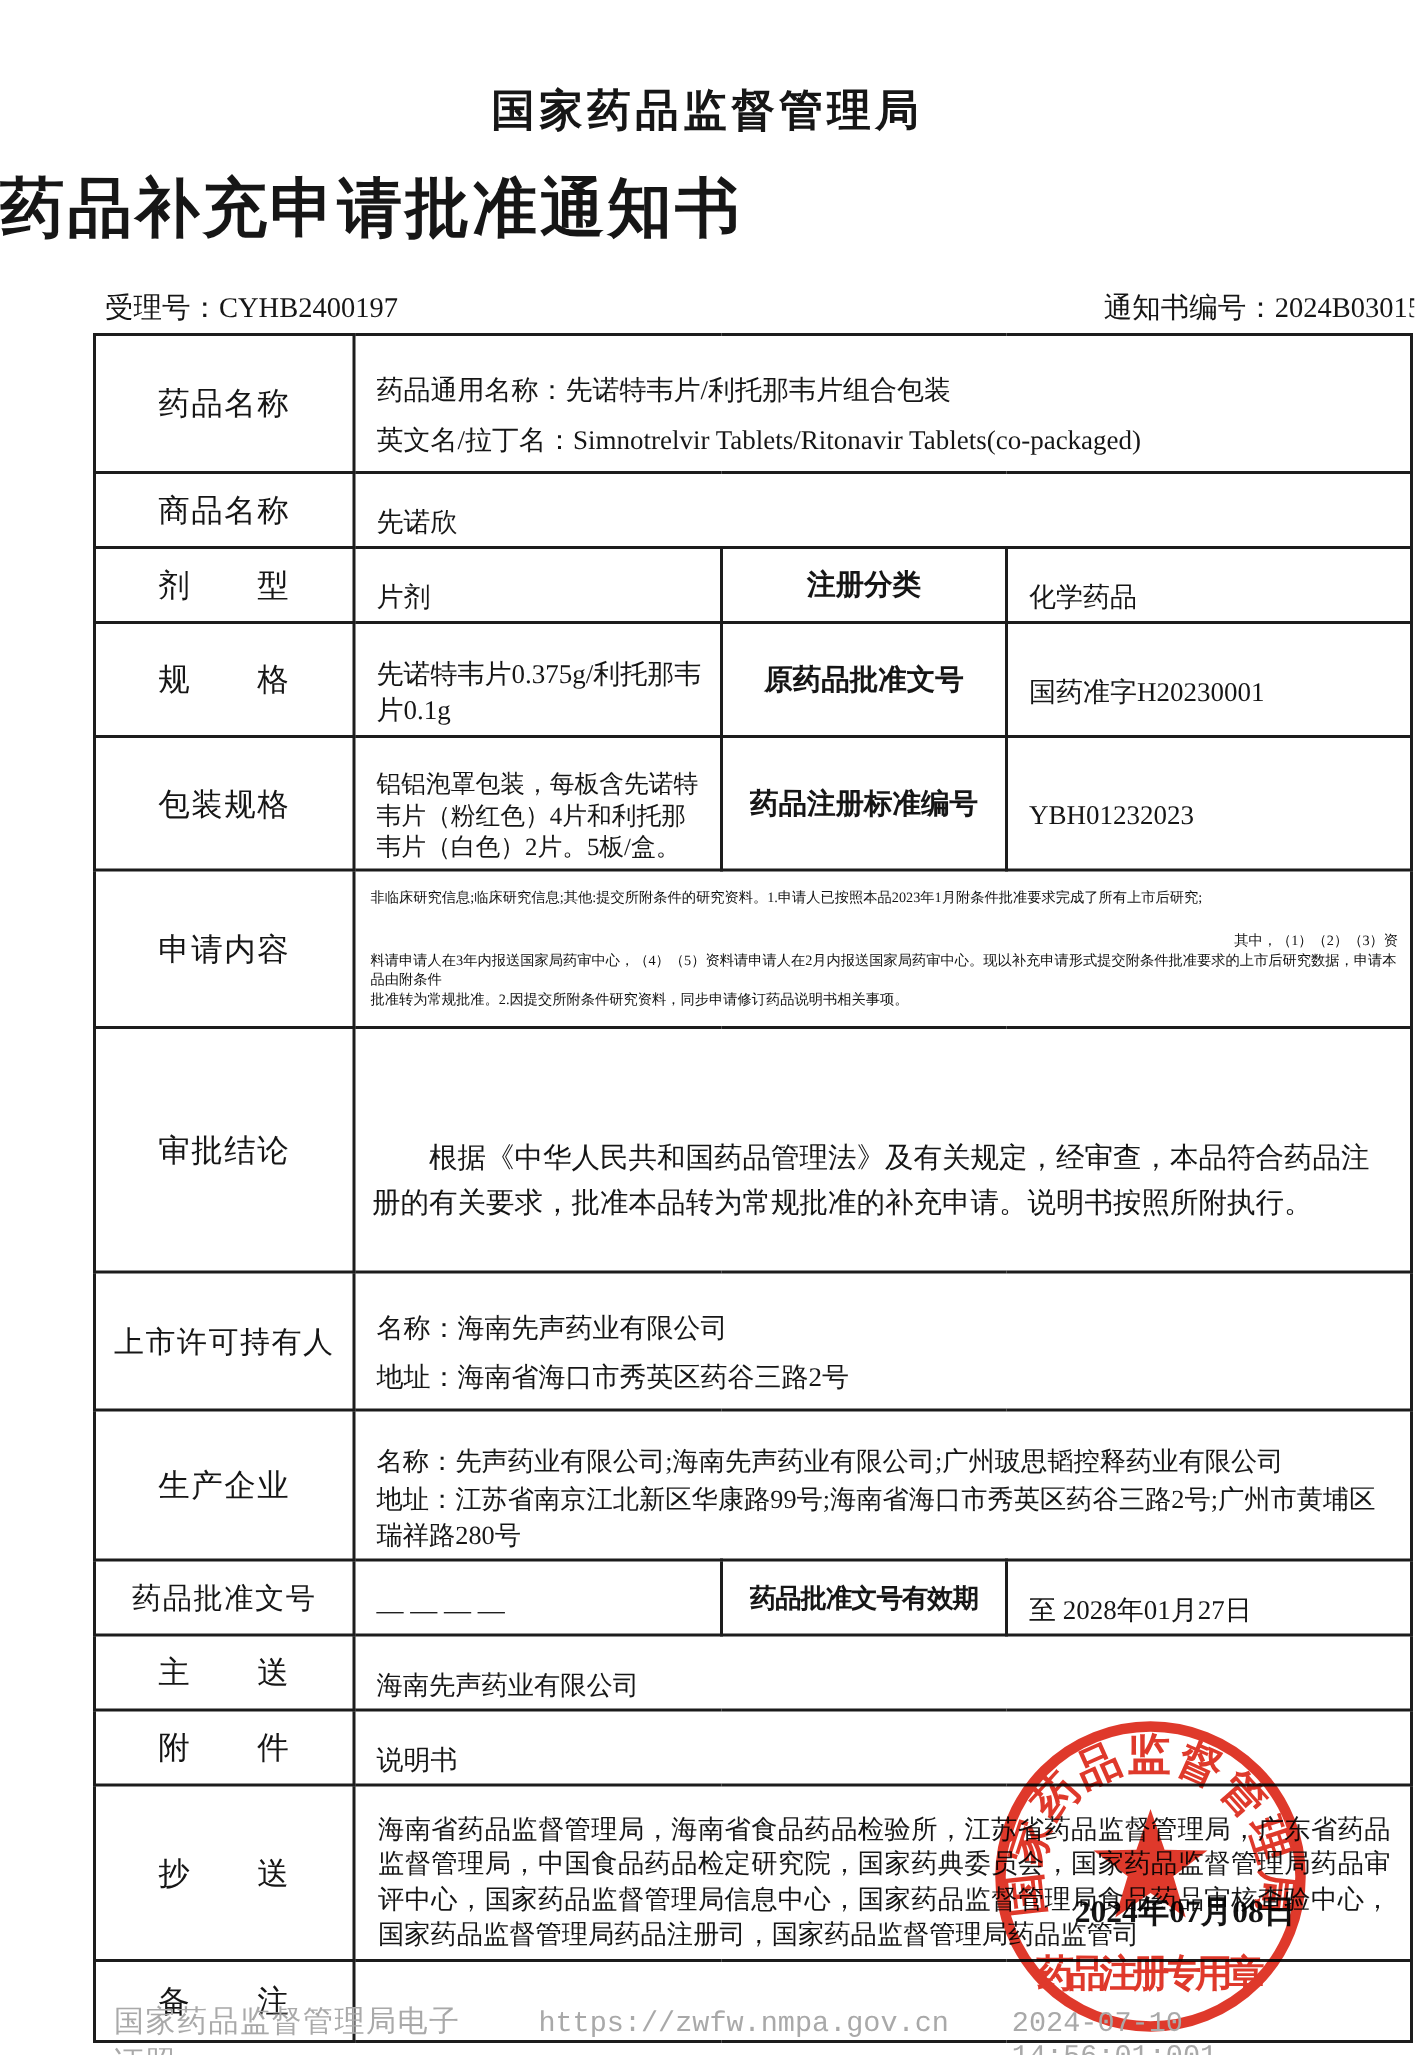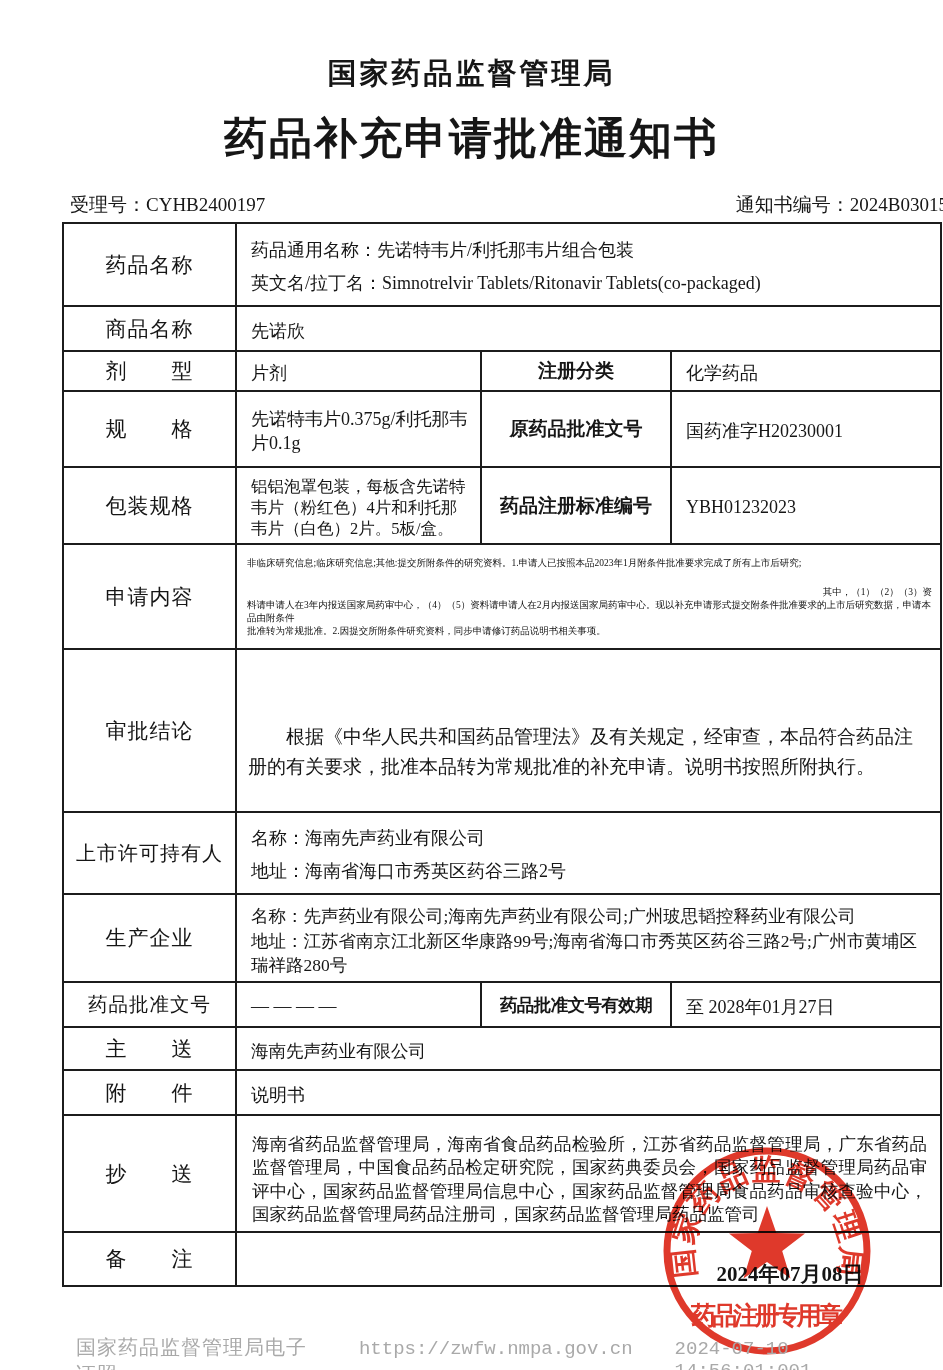--- a/index.html
+++ b/index.html
@@ -1,28 +1,28 @@
 <!DOCTYPE html>
 <html><head>
 <meta charset="utf-8">
 <style>
   html,body{margin:0;padding:0;background:#ffffff;}
   .page{position:relative;width:943px;height:1370px;background:#fff;overflow:hidden;
         font-family:"Liberation Serif","DejaVu Serif",serif;color:#161616;}
   .agency{position:absolute;top:54px;left:0;width:100%;text-align:center;
           font-size:29px;font-weight:bold;letter-spacing:3px;}
-  .doc-title{position:absolute;top:110px;left:0;width:100%;text-align:center;
+  .doc-title{position:absolute;top:110px;left:0;width:100%;text-align:left;
           font-size:43px;font-weight:bold;letter-spacing:2px;}
   .meta-row{position:absolute;top:192px;left:70px;width:878px;display:flex;
           justify-content:space-between;font-size:19px;padding:0;}
   .doc-table{position:absolute;top:222px;left:62px;width:878px;border-collapse:collapse;
           table-layout:fixed;}
   .doc-table td{border:2px solid #1c1c1c;vertical-align:middle;overflow:hidden;}
   .lbl{font-size:21px;font-weight:normal;text-align:center;letter-spacing:1px;}
-  .val{font-size:18px;padding:8px 10px 4px 14px;}
+  .val{font-size:18px;padding:20px 10px 4px 14px;}
   .lbl3{font-size:19px;font-weight:bold;text-align:center;}
   .cond{font-size:17.5px;letter-spacing:-0.6px;}
   .two-line div{line-height:33px;}
   .tiny-cell{vertical-align:top;padding:5px 8px 4px 10px;margin-left:36px;}
   .tiny{font-size:9.5px;line-height:13px;color:#111;}
   .tiny.rt{text-align:right;margin-top:16px;}
   .concl-cell{vertical-align:top;}
   .concl{font-size:19px;line-height:30px;text-indent:2em;margin:0;padding:42px 14px 0 10px;}
   .cc-cell{vertical-align:top;}
   .cc-text{font-size:17.5px;line-height:23.5px;text-align:justify;margin:0;padding:12px 12px 0 14px;}

